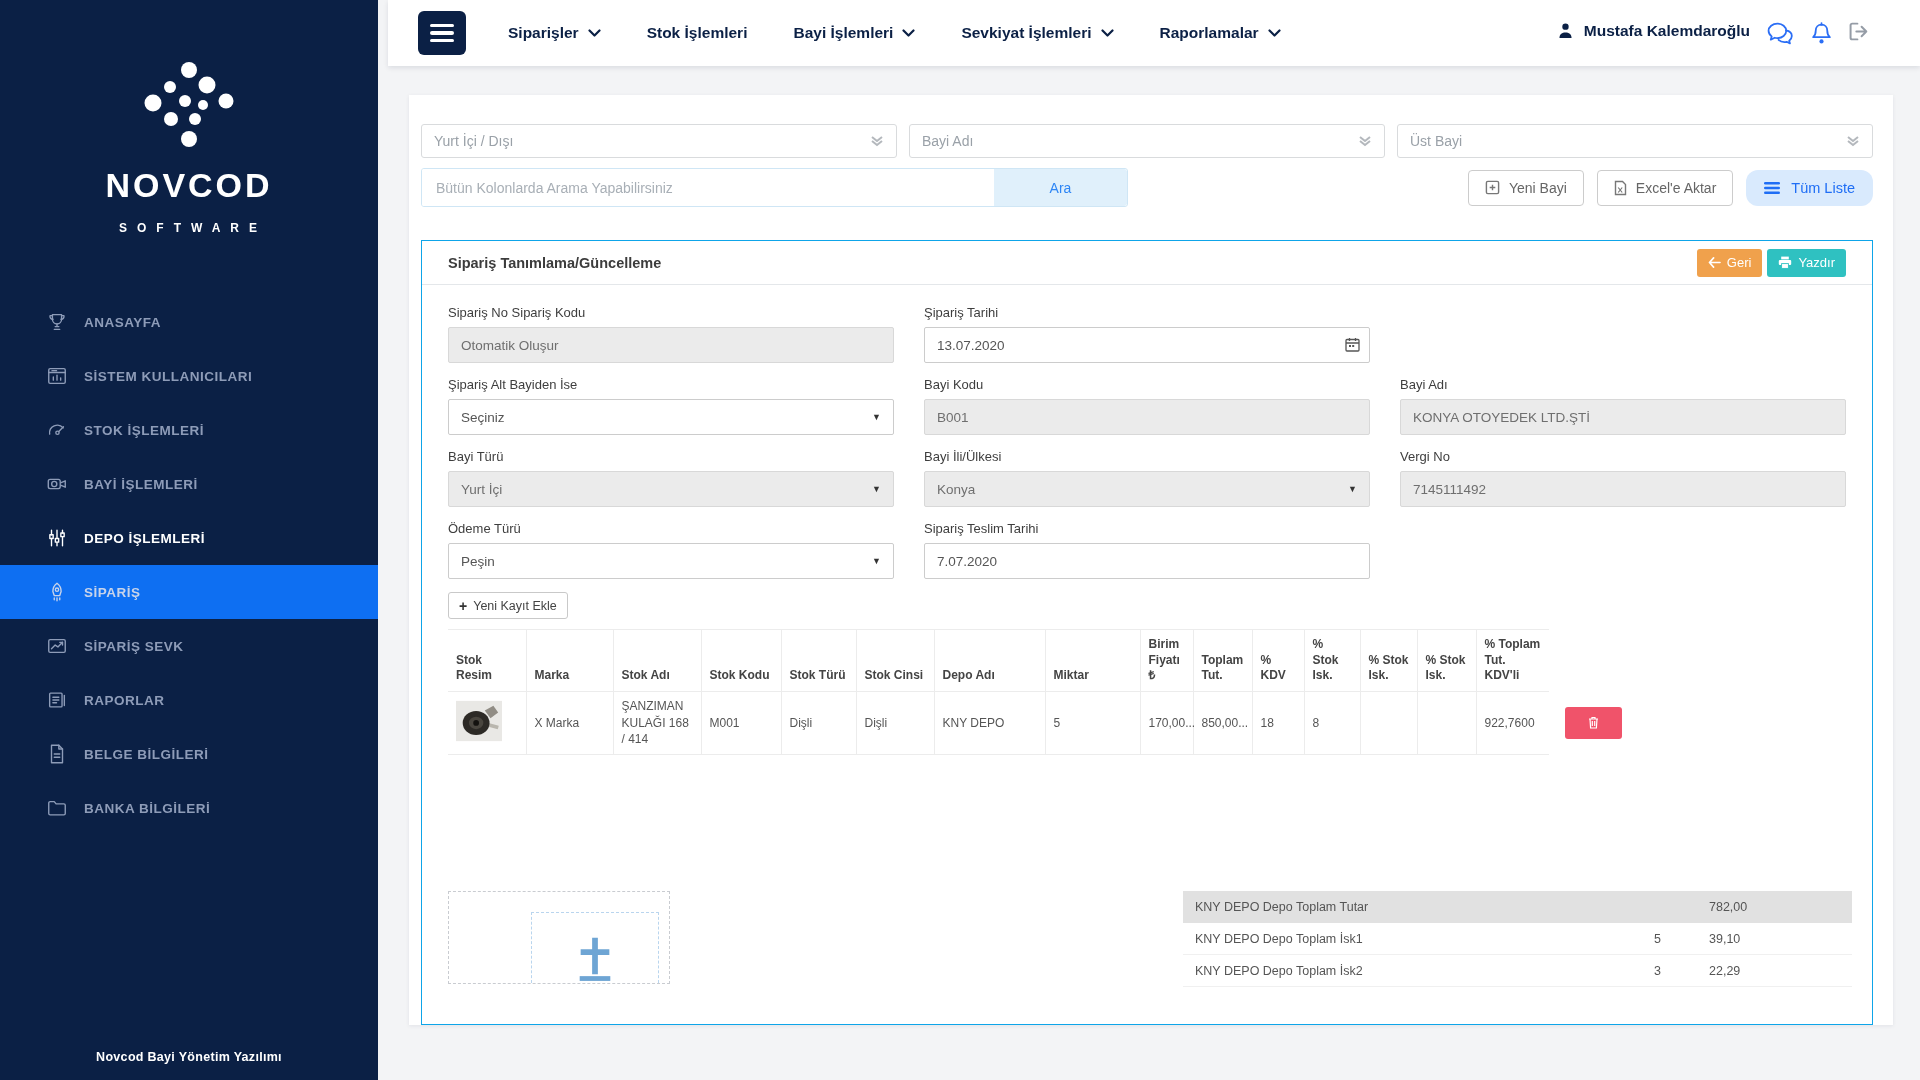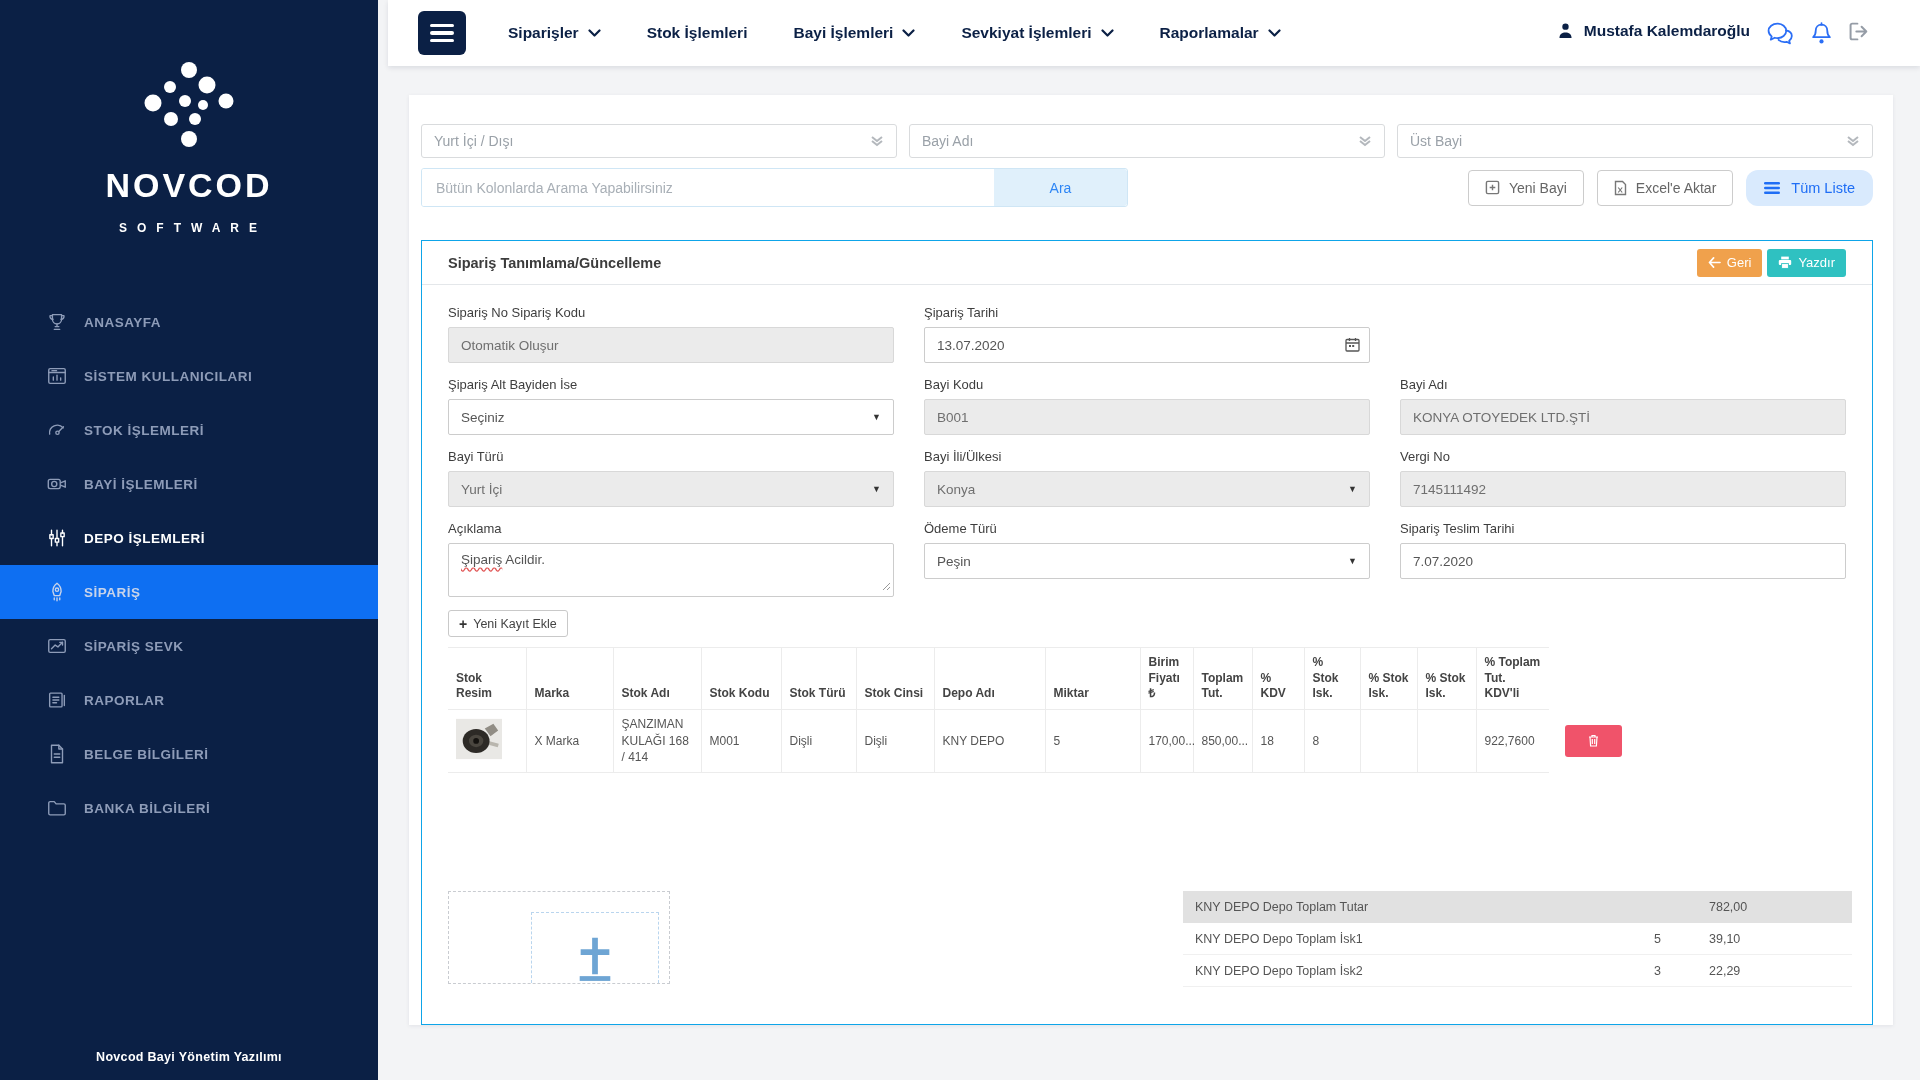--- a/index.html
+++ b/index.html
@@ -388,31 +388,20 @@
           <div class="control gray select">
             <span>Konya</span>
             <span class="caret">▼</span>
           </div>
         </div>
         <div class="field">
           <label>Vergi No</label>
           <input class="control gray" disabled="" value="7145111492" style="">
         </div>
 
-        <div class="field">
-          <label>Açıklama</label>
-          <div class="textarea">
-            <span class="squiggle">Şipariş</span><span> Acildir.</span>
-            <span class="grip">
-              <svg width="9" height="9" viewBox="0 0 9 9">
-                  <path d="M8 1 1 8M8 5 5 8" stroke="#999" stroke-width="1" fill="none"></path>
-                </svg>
-            </span>
-          </div>
-        </div>
         <div class="field">
           <label>Ödeme Türü</label>
           <div class="control select">
             <span>Peşin</span>
             <span class="caret">▼</span>
           </div>
         </div>
         <div class="field">
           <label>Sipariş Teslim Tarihi</label>
           <input class="control" value="7.07.2020" style="">

